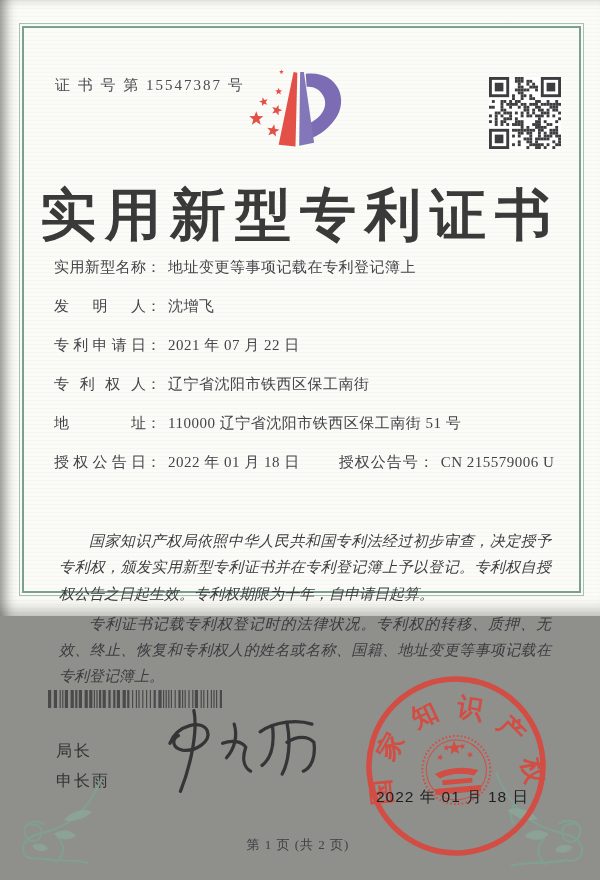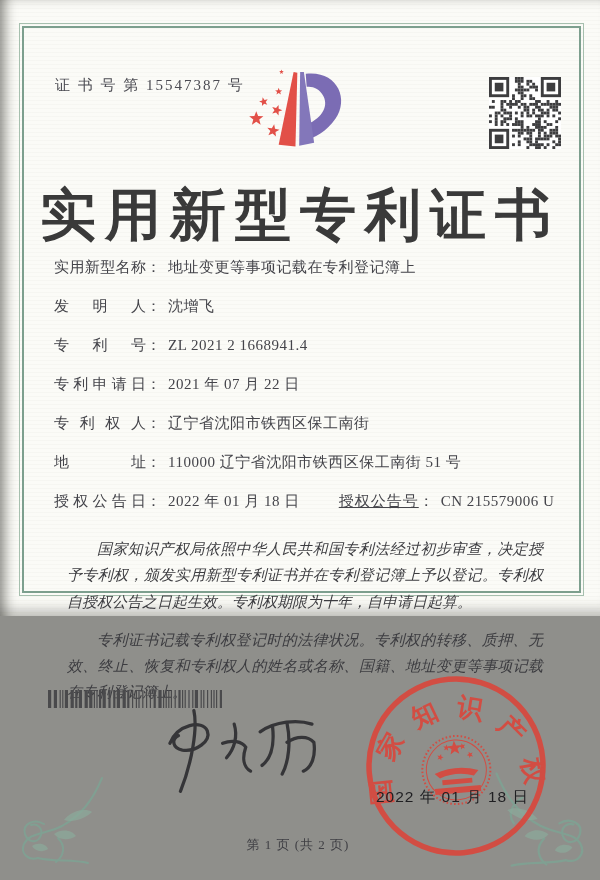--- a/index.html
+++ b/index.html
@@ -14,24 +14,24 @@
   .logo{position:absolute;left:232px;top:60px;}
   .qr{position:absolute;left:489px;top:77px;}
   .title{position:absolute;left:0;top:178px;width:600px;text-align:center;
     font-size:56px;color:#3a3a3a;letter-spacing:9px;font-weight:700;}
   .fields{position:absolute;left:54px;top:256px;right:40px;font-size:15px;color:#44444a;}
   .frow{margin-bottom:16px;line-height:23px;white-space:nowrap;}
   .jl{display:inline-block;width:92px;text-align:justify;text-align-last:justify;vertical-align:bottom;}
   .fvalue{margin-left:7px;letter-spacing:.5px;}
   .frow.double{display:flex;gap:23px;}
   .fgroup2{margin-left:16px;}
-  .jl2{display:inline-block;letter-spacing:1px;text-decoration:underline;}
+  .jl2{display:inline-block;letter-spacing:1px;}
   .paras{position:absolute;left:55px;top:524px;width:500px;font-size:15px;line-height:26.3px;
     color:#3c3c40;text-align:justify;font-style:italic;}
-  .paras p{margin:12px;text-indent:2em;}
+  .paras p{margin:4px;text-indent:2em;}
   .barcode{position:absolute;left:48px;top:690px;}
   .signer{position:absolute;left:56px;top:736px;font-size:16px;color:#333;letter-spacing:2px;
     font-family:"Liberation Sans","DejaVu Sans",sans-serif;line-height:30px;}
   .signature{position:absolute;left:150px;top:703px;}
   .sealwrap{position:absolute;left:361px;top:671px;transform:rotate(-5deg);}
   .seal-date{position:absolute;left:376px;top:787px;font-size:15.5px;color:#1f1f22;letter-spacing:1px;z-index:6;
     font-family:"Liberation Sans","DejaVu Sans",sans-serif;}
   .footer{position:absolute;left:0;top:836px;width:596px;text-align:center;font-size:13px;color:#3f3f44;letter-spacing:1px;}
   .flourish{position:absolute;z-index:2;}
   .fl-left{left:12px;top:772px;}
@@ -312,23 +312,20 @@
   <div class="title">实用新型专利证书</div>
 
   <div class="fields">
     <div class="frow">
       <span class="flabel"><span class="jl">实用新型名称</span>：</span><span class="fvalue">地址变更等事项记载在专利登记簿上</span>
     </div>
     <div class="frow">
       <span class="flabel"><span class="jl">发明人</span>：</span><span class="fvalue">沈增飞</span>
     </div>
     <div class="frow">
-      <span class="flabel"><span class="jl">专利号</span>：</span><span class="fvalue">ZL 2021 2 1668941.4</span>
-    </div>
-    <div class="frow">
       <span class="flabel"><span class="jl">专利申请日</span>：</span><span class="fvalue">2021 年 07 月 22 日</span>
     </div>
     <div class="frow">
       <span class="flabel"><span class="jl">专利权人</span>：</span><span class="fvalue">辽宁省沈阳市铁西区保工南街</span>
     </div>
     <div class="frow">
       <span class="flabel"><span class="jl">地址</span>：</span><span class="fvalue">110000  辽宁省沈阳市铁西区保工南街 51 号</span>
     </div>
     <div class="frow double">
       <span><span class="jl">授权公告日</span>：<span class="fvalue">2022 年 01 月 18 日</span></span>
@@ -382,20 +379,24 @@
       <rect x="146.8" y="0" width="3.2" height="18" fill="#4a4a4c"></rect>
       <rect x="152.6" y="0" width="1.2" height="18" fill="#4a4a4c"></rect>
       <rect x="155.2" y="0" width="1.2" height="18" fill="#4a4a4c"></rect>
       <rect x="159.0" y="0" width="1.2" height="18" fill="#4a4a4c"></rect>
       <rect x="162.8" y="0" width="1.2" height="18" fill="#4a4a4c"></rect>
       <rect x="165.4" y="0" width="1.2" height="18" fill="#4a4a4c"></rect>
       <rect x="168.0" y="0" width="1.2" height="18" fill="#4a4a4c"></rect>
       <rect x="171.8" y="0" width="2.2" height="18" fill="#4a4a4c"></rect>
     </svg>
 
+  <div class="signer">
+    <div>局长</div>
+    <div>申长雨</div>
+  </div>
 
   <svg class="signature" width="178" height="96" viewBox="0 0 180 100">
     <g fill="none" stroke="#2e2e31" stroke-width="3.4" stroke-linecap="round" opacity="0.92">
       <path d="M18,42 C26,22 52,17 57,29 C61,40 45,51 31,49 C21,47 19,38 27,34"></path>
       <path d="M43,8 C47,26 41,62 29,92"></path>
       <path d="M85,22 C89,35 85,48 77,57"></path>
       <path d="M73,42 C83,38 93,40 97,46 C93,58 95,67 102,71"></path>
       <path d="M112,30 C128,19 151,17 166,22"></path>
       <path d="M125,25 C127,44 123,58 114,65"></path>
       <path d="M140,21 C144,40 142,61 135,74"></path>

